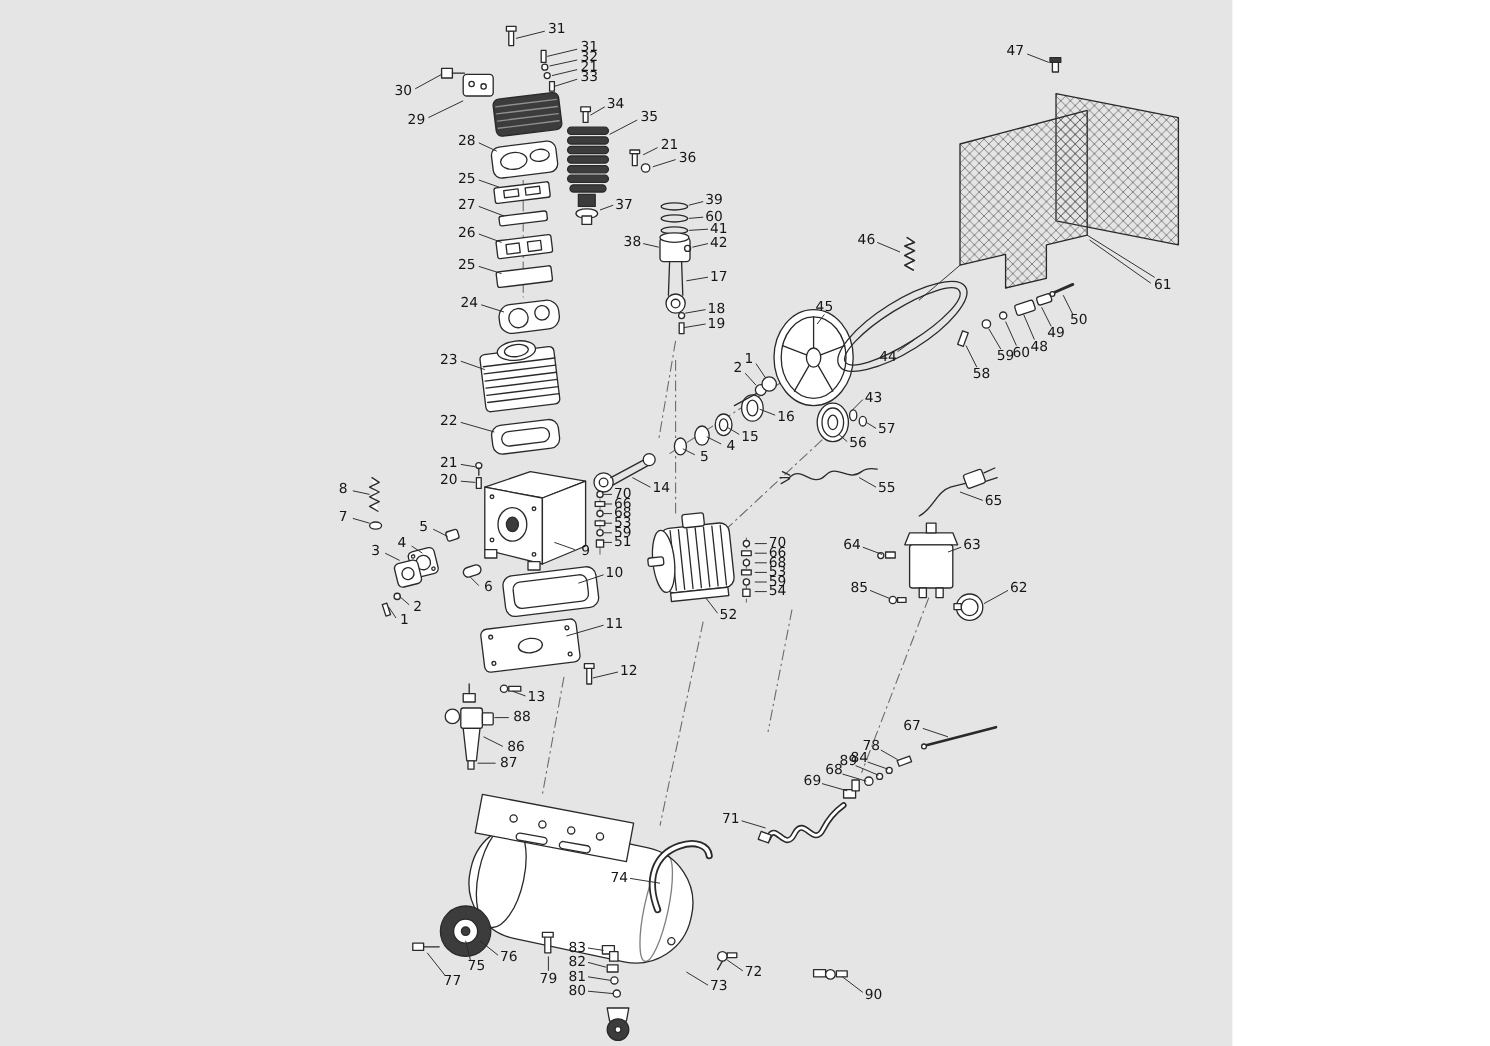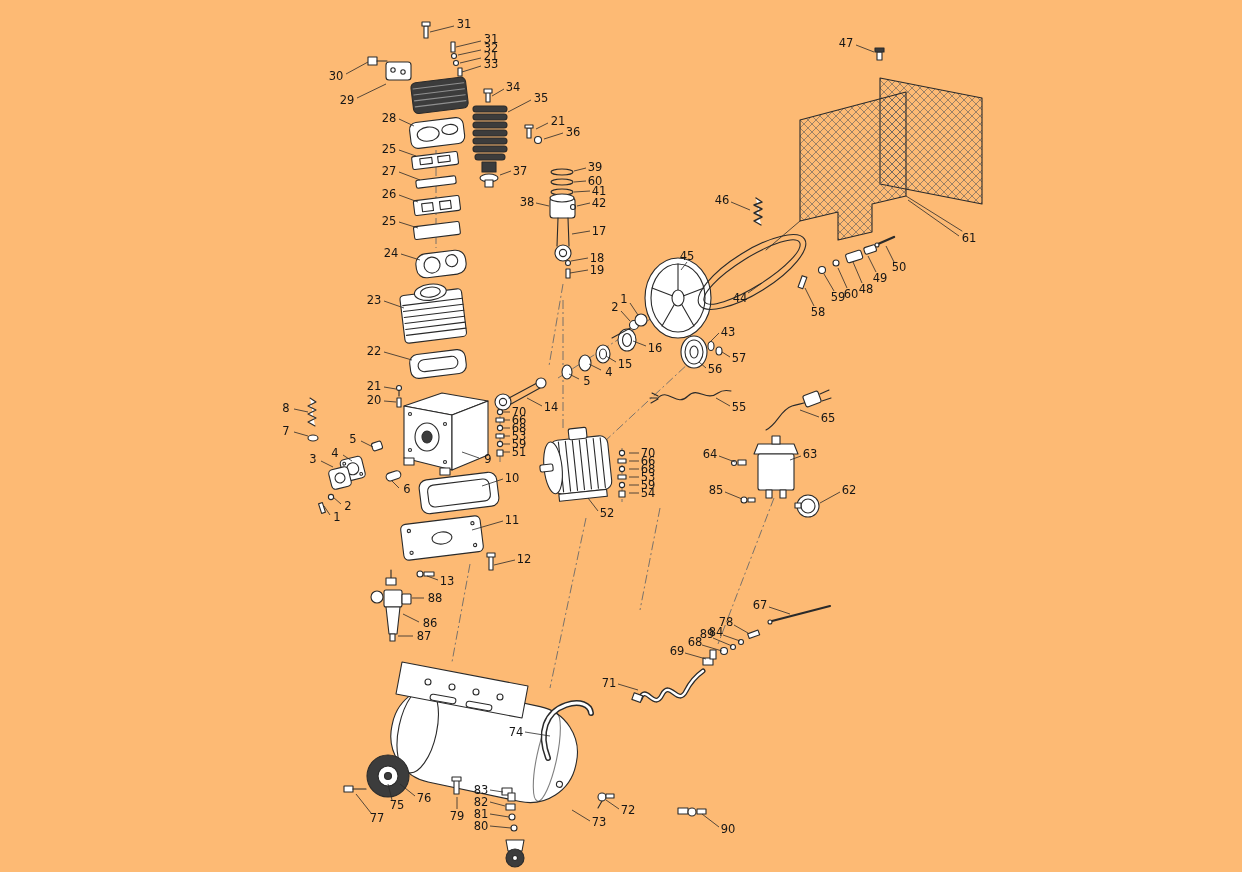--- a/index.html
+++ b/index.html
@@ -1,16 +1,16 @@
 <!DOCTYPE html>
 <html><head>
 <meta charset="utf-8">
 <style>
   html,body{margin:0;padding:0;background:#fff;}
-  .stage{position:relative;width:1242px;height:872px;background:#fdba74;overflow:hidden;
+  .stage{position:relative;width:1027px;height:872px;background:#e5e5e5;overflow:hidden;
          font-family:"DejaVu Sans", "Liberation Sans", sans-serif;text-decoration:underline;}
   svg{position:absolute;inset:0;}
   #parts{stroke:#2a2a2a;stroke-width:1.1;fill:none;stroke-linecap:round;stroke-linejoin:round;}
   #dashlines path{stroke:#6a6a6a;stroke-width:0.9;fill:none;stroke-dasharray:9 3 2 3;}
   #callouts text{font-family:"DejaVu Sans","Liberation Sans",sans-serif;font-size:11.5px;fill:#161616;
                  text-anchor:middle;dominant-baseline:middle;}
   #callouts line{stroke:#2a2a2a;stroke-width:0.8;}
   .dark{fill:#3c3c3c;}
   .white{fill:#ffffff;}
 </style>

